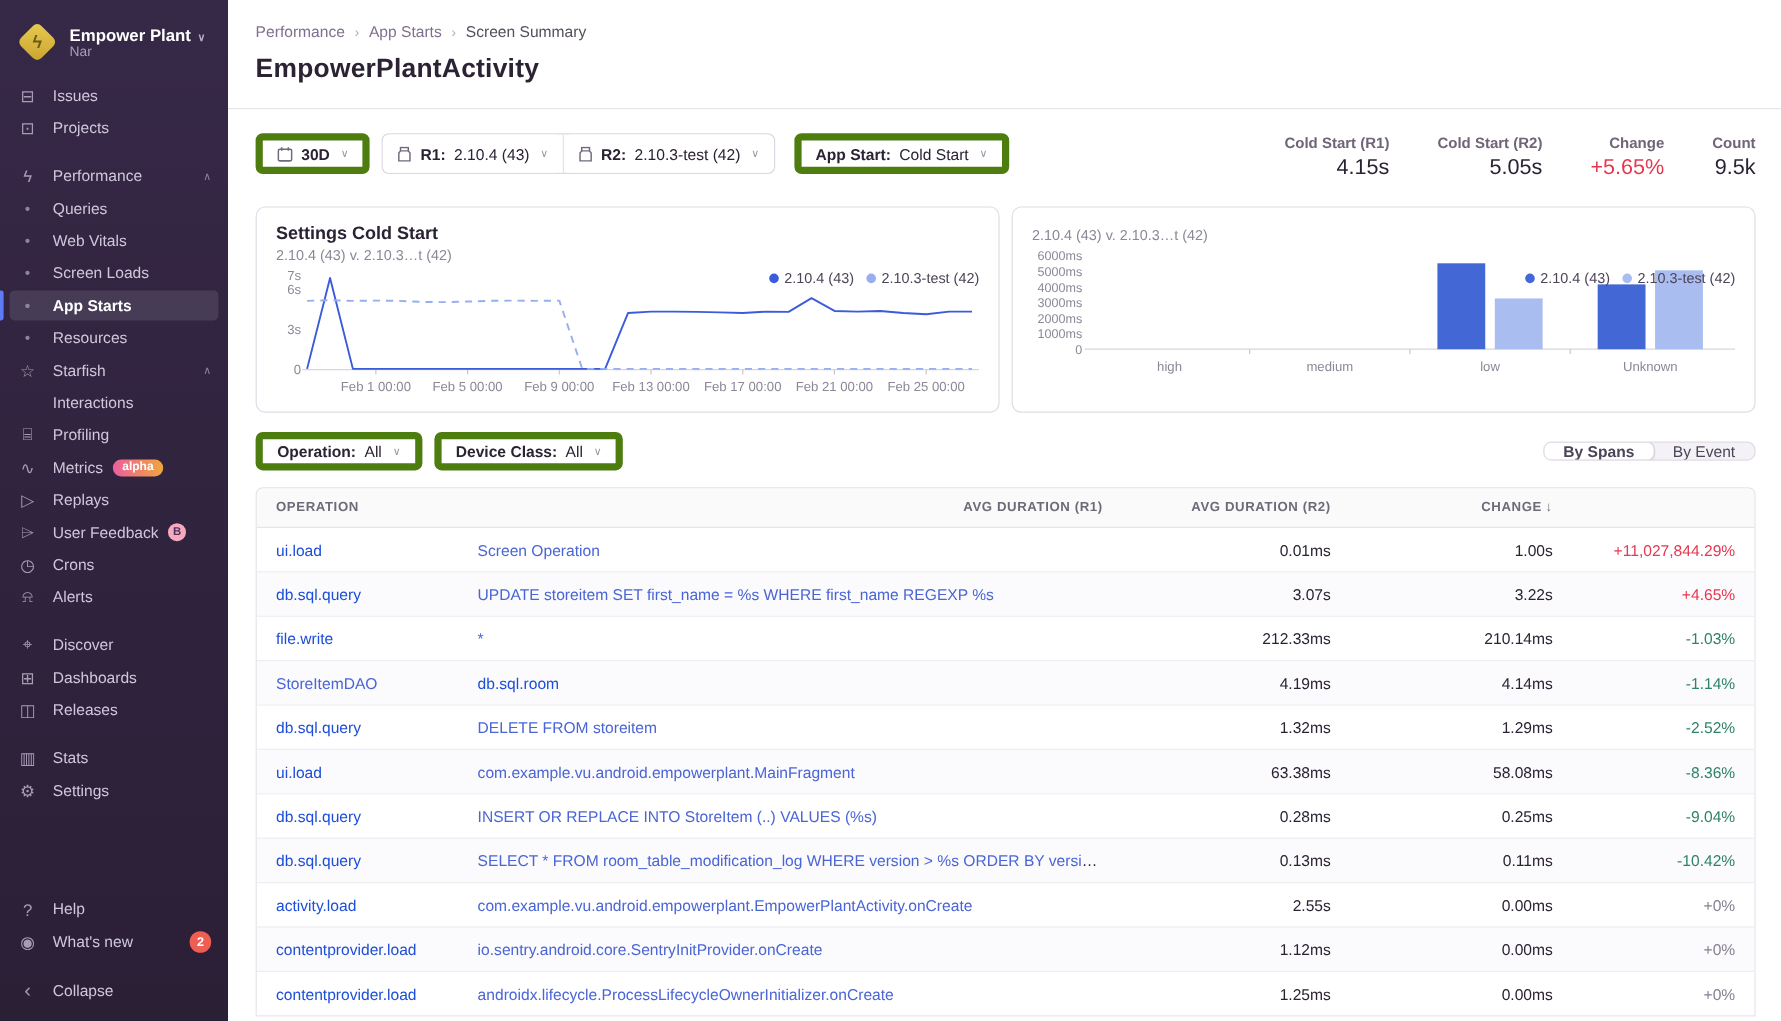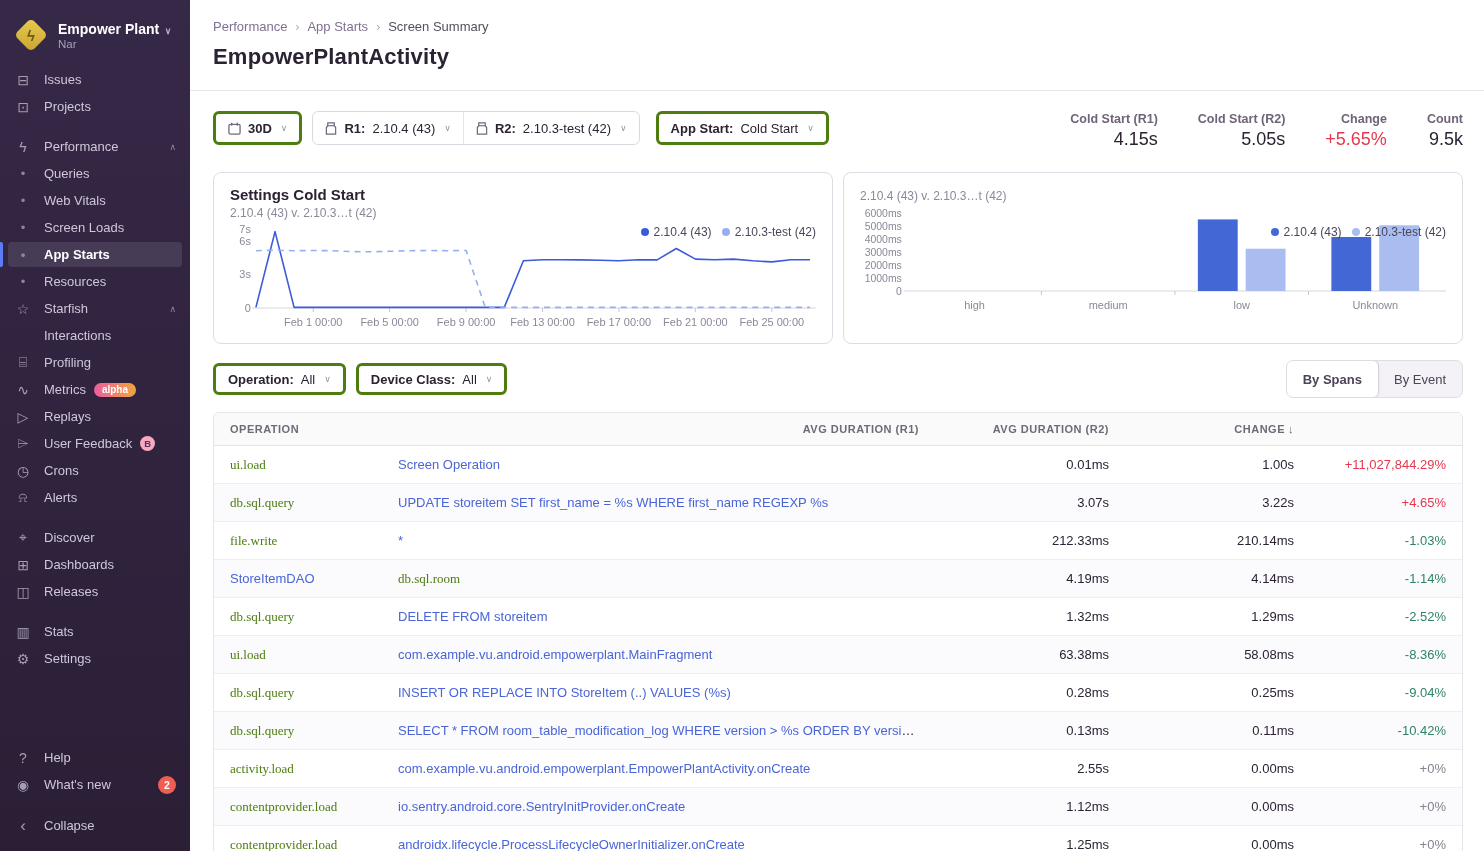--- a/index.html
+++ b/index.html
@@ -49,21 +49,21 @@
   .page-header { padding:19px 24px 0 23px; border-bottom:1px solid #e7e4ea; }
   .breadcrumb { font-size:13px; color:#80708f; display:flex; gap:8px; align-items:center; }
   .breadcrumb .sep { color:#b5aabf; font-size:12px; }
   .breadcrumb .crumb { cursor:pointer; }
   .breadcrumb .crumb.current { color:#564f5e; }
   .page-title { font-size:22px; font-weight:bold; color:#2b2233; margin:10px 0 20px 0; letter-spacing:.2px; }
   .content { padding:20px 21px 0 23px; flex:1; overflow:hidden; }
 
   .filter-row { display:flex; align-items:flex-start; gap:10px; }
   .btn { display:inline-flex; align-items:center; gap:7px; height:34px; padding:0 12px;
-    background:#fff; border:3px solid #4d7c0f; border-radius:6px; font-size:13px; color:#2b2233;
+    background:#fff; border:6px solid #4d7c0f; border-radius:6px; font-size:13px; color:#2b2233;
     cursor:pointer; white-space:nowrap; }
   .btn b { font-weight:bold; }
   .btn .chev { font-size:9px; color:#9a93a5; margin-left:2px; }
   .btn .g-ic { color:#71687d; display:inline-flex; }
   .btn-group { display:inline-flex; align-items:center; border:1px solid #dcd8e1; border-radius:6px; background:#fff; height:34px; }
   .btn-group .btn { border:none; height:32px;text-align:right; }
   .btn-group .divider { width:1px; height:100%; background:#e4e1e8; }
 
   .stats { margin-left:auto; display:flex; gap:40px; text-align:right; padding-top:1px; }
   .stat .s-label { font-size:12.5px; font-weight:bold; color:#6f6478; margin-bottom:3px; white-space:nowrap; }
@@ -76,37 +76,37 @@
   .chart-title { font-size:15px; font-weight:bold; color:#2b2233; }
   .chart-sub { font-size:12px; color:#8d8798; margin-top:3px; }
   .legend { position:absolute; right:16px; top:52px; display:flex; gap:10px; align-items:center; font-size:12px; color:#4d4458; }
   .legend .l-item { display:flex; align-items:center; gap:5px; cursor:pointer; }
   .legend .l-dot { width:8px; height:8px; border-radius:50%; }
   .plot { width:100%; height:112px; margin-top:2px; }
 
   .filter-row2 { display:flex; align-items:center; gap:10px; margin-top:16px; }
   .btn.sm { height:32px; }
   .seg-control { margin-left:auto; display:inline-flex; background:#f4f2f7; border:1px solid #e0dce5;
-    border-radius:7px; padding:0; height:38px; overflow:hidden; }
+    border-radius:7px; padding:0; height:16px; overflow:hidden; }
   .seg { display:inline-flex; align-items:center; padding:0 16px; font-size:13px; color:#4d4458; cursor:pointer; }
   .seg.active { background:#fff; border:1px solid #d4d0da; border-radius:6px; margin:-1px; font-weight:bold;
     box-shadow:0 1px 2px rgba(40,30,60,.08); }
 
   .tbl { margin-top:14px; border:1px solid #e6e3ea; border-radius:6px 6px 0 0; overflow:hidden; }
   .tbl-header, .tbl-row { display:grid; grid-template-columns:168px minmax(0,1fr) 190px 185px 152px; }
   .tbl-header { background:#fafafb; border-bottom:1px solid #e6e3ea; }
   .th { font-size:11px; font-weight:bold; color:#6e6a77; letter-spacing:.5px; padding:10px 16px;
     white-space:nowrap; cursor:pointer; }
   .th.num, .td.num { text-align:right; }
   .th .arrow { margin-left:3px; font-size:11px; color:#6e6a77; }
   .tbl-row { border-top:1px solid #efedf2; background:#fff; }
   .tbl-row:first-child { border-top:none; }
   .tbl-row:nth-child(even) { background:#fbfafc; }
   .td { font-size:13px; padding:10.5px 16px; white-space:nowrap; overflow:hidden; text-overflow:ellipsis; }
-  .td.op { color:#4d7c0f;font-family:Liberation Serif, serif; }
+  .td.op { color:#1d4ed8; }
   .td.desc a { color:#4a65d6; text-decoration:none; cursor:pointer; }
   .td.change.red { color:#e5384f; }
   .td.change.green { color:#2f8465; }
   .td.change.gray { color:#878191; }
 </style>
 </head>
 <body>
 
 <div class="app">
 

